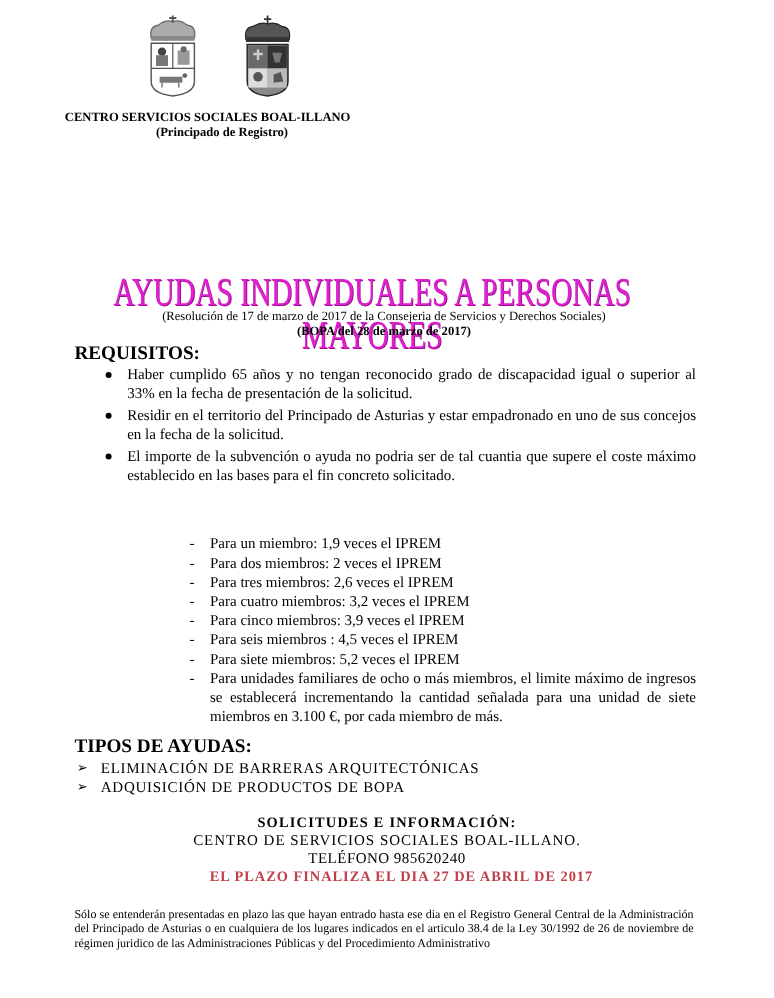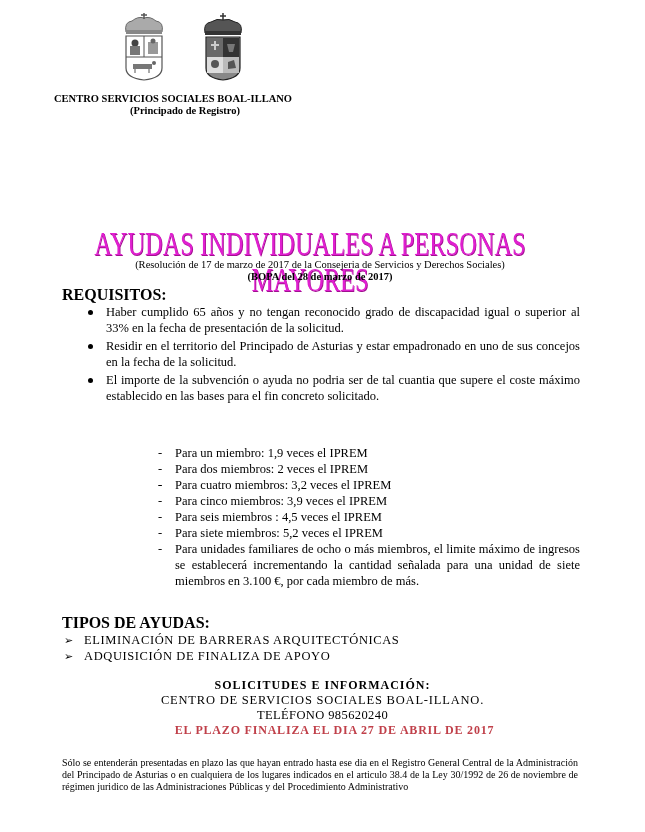--- a/index.html
+++ b/index.html
@@ -112,32 +112,32 @@
 
 <ul class="abs bullets">
   <li><span class="dot"></span><span>Haber cumplido 65 años y no tengan reconocido grado de discapacidad igual o superior al 33% en la fecha de presentación de la solicitud.</span></li>
   <li><span class="dot"></span><span>Residir en el territorio del Principado de Asturias y estar empadronado en uno de sus concejos en la fecha de la solicitud.</span></li>
   <li><span class="dot"></span><span>El importe de la subvención o ayuda no podria ser de tal cuantia que supere el coste máximo establecido en las bases para el fin concreto solicitado.</span></li>
 </ul>
 
 <ul class="abs dash-list">
   <li><span class="dash">-</span><span>Para un miembro: 1,9 veces el IPREM</span></li>
   <li><span class="dash">-</span><span>Para dos miembros: 2 veces el IPREM</span></li>
-  <li><span class="dash">-</span></li>
+  <li><span class="dash">-</span><span>Para tres miembros: 2,6 veces el IPREM</span></li>
   <li><span class="dash">-</span><span>Para cuatro miembros: 3,2 veces el IPREM</span></li>
   <li><span class="dash">-</span><span>Para cinco miembros: 3,9 veces el IPREM</span></li>
   <li><span class="dash">-</span><span>Para seis miembros : 4,5 veces el IPREM</span></li>
   <li><span class="dash">-</span><span>Para siete miembros: 5,2 veces el IPREM</span></li>
   <li><span class="dash">-</span><span>Para unidades familiares de ocho o más miembros, el limite máximo de ingresos se establecerá incrementando la cantidad señalada para una unidad de siete miembros en 3.100 €, por cada miembro de más.</span></li>
 </ul>
 
 <div id="tipos-heading" class="abs section-h">TIPOS DE AYUDAS:</div>
 <ul class="abs arrow-list">
   <li><span class="arrow">➢</span><span>ELIMINACIÓN DE BARRERAS ARQUITECTÓNICAS</span></li>
-  <li><span class="arrow">➢</span><span>ADQUISICIÓN DE FINALIZA DE APOYO</span></li>
+  <li><span class="arrow">➢</span><span>ADQUISICIÓN DE PRODUCTOS DE BOPA</span></li>
 </ul>
 
 <div class="abs center-block sol-title">SOLICITUDES E INFORMACIÓN:</div>
 <div class="abs center-block sol-center">CENTRO DE SERVICIOS SOCIALES BOAL-ILLANO.</div>
 <div class="abs center-block sol-phone">TELÉFONO 985620240</div>
 <div class="abs center-block sol-deadline" style="color: rgb(192, 64, 74);">EL PLAZO FINALIZA EL DIA 27 DE ABRIL DE 2017</div>
 
 <div class="abs footnote">Sólo se entenderán presentadas en plazo las que hayan entrado hasta ese dia en el Registro General Central de la Administración del Principado de Asturias o en cualquiera de los lugares indicados en el articulo 38.4 de la Ley 30/1992 de 26 de noviembre de régimen juridico de las Administraciones Públicas y del Procedimiento Administrativo</div>
 
 </body></html>

